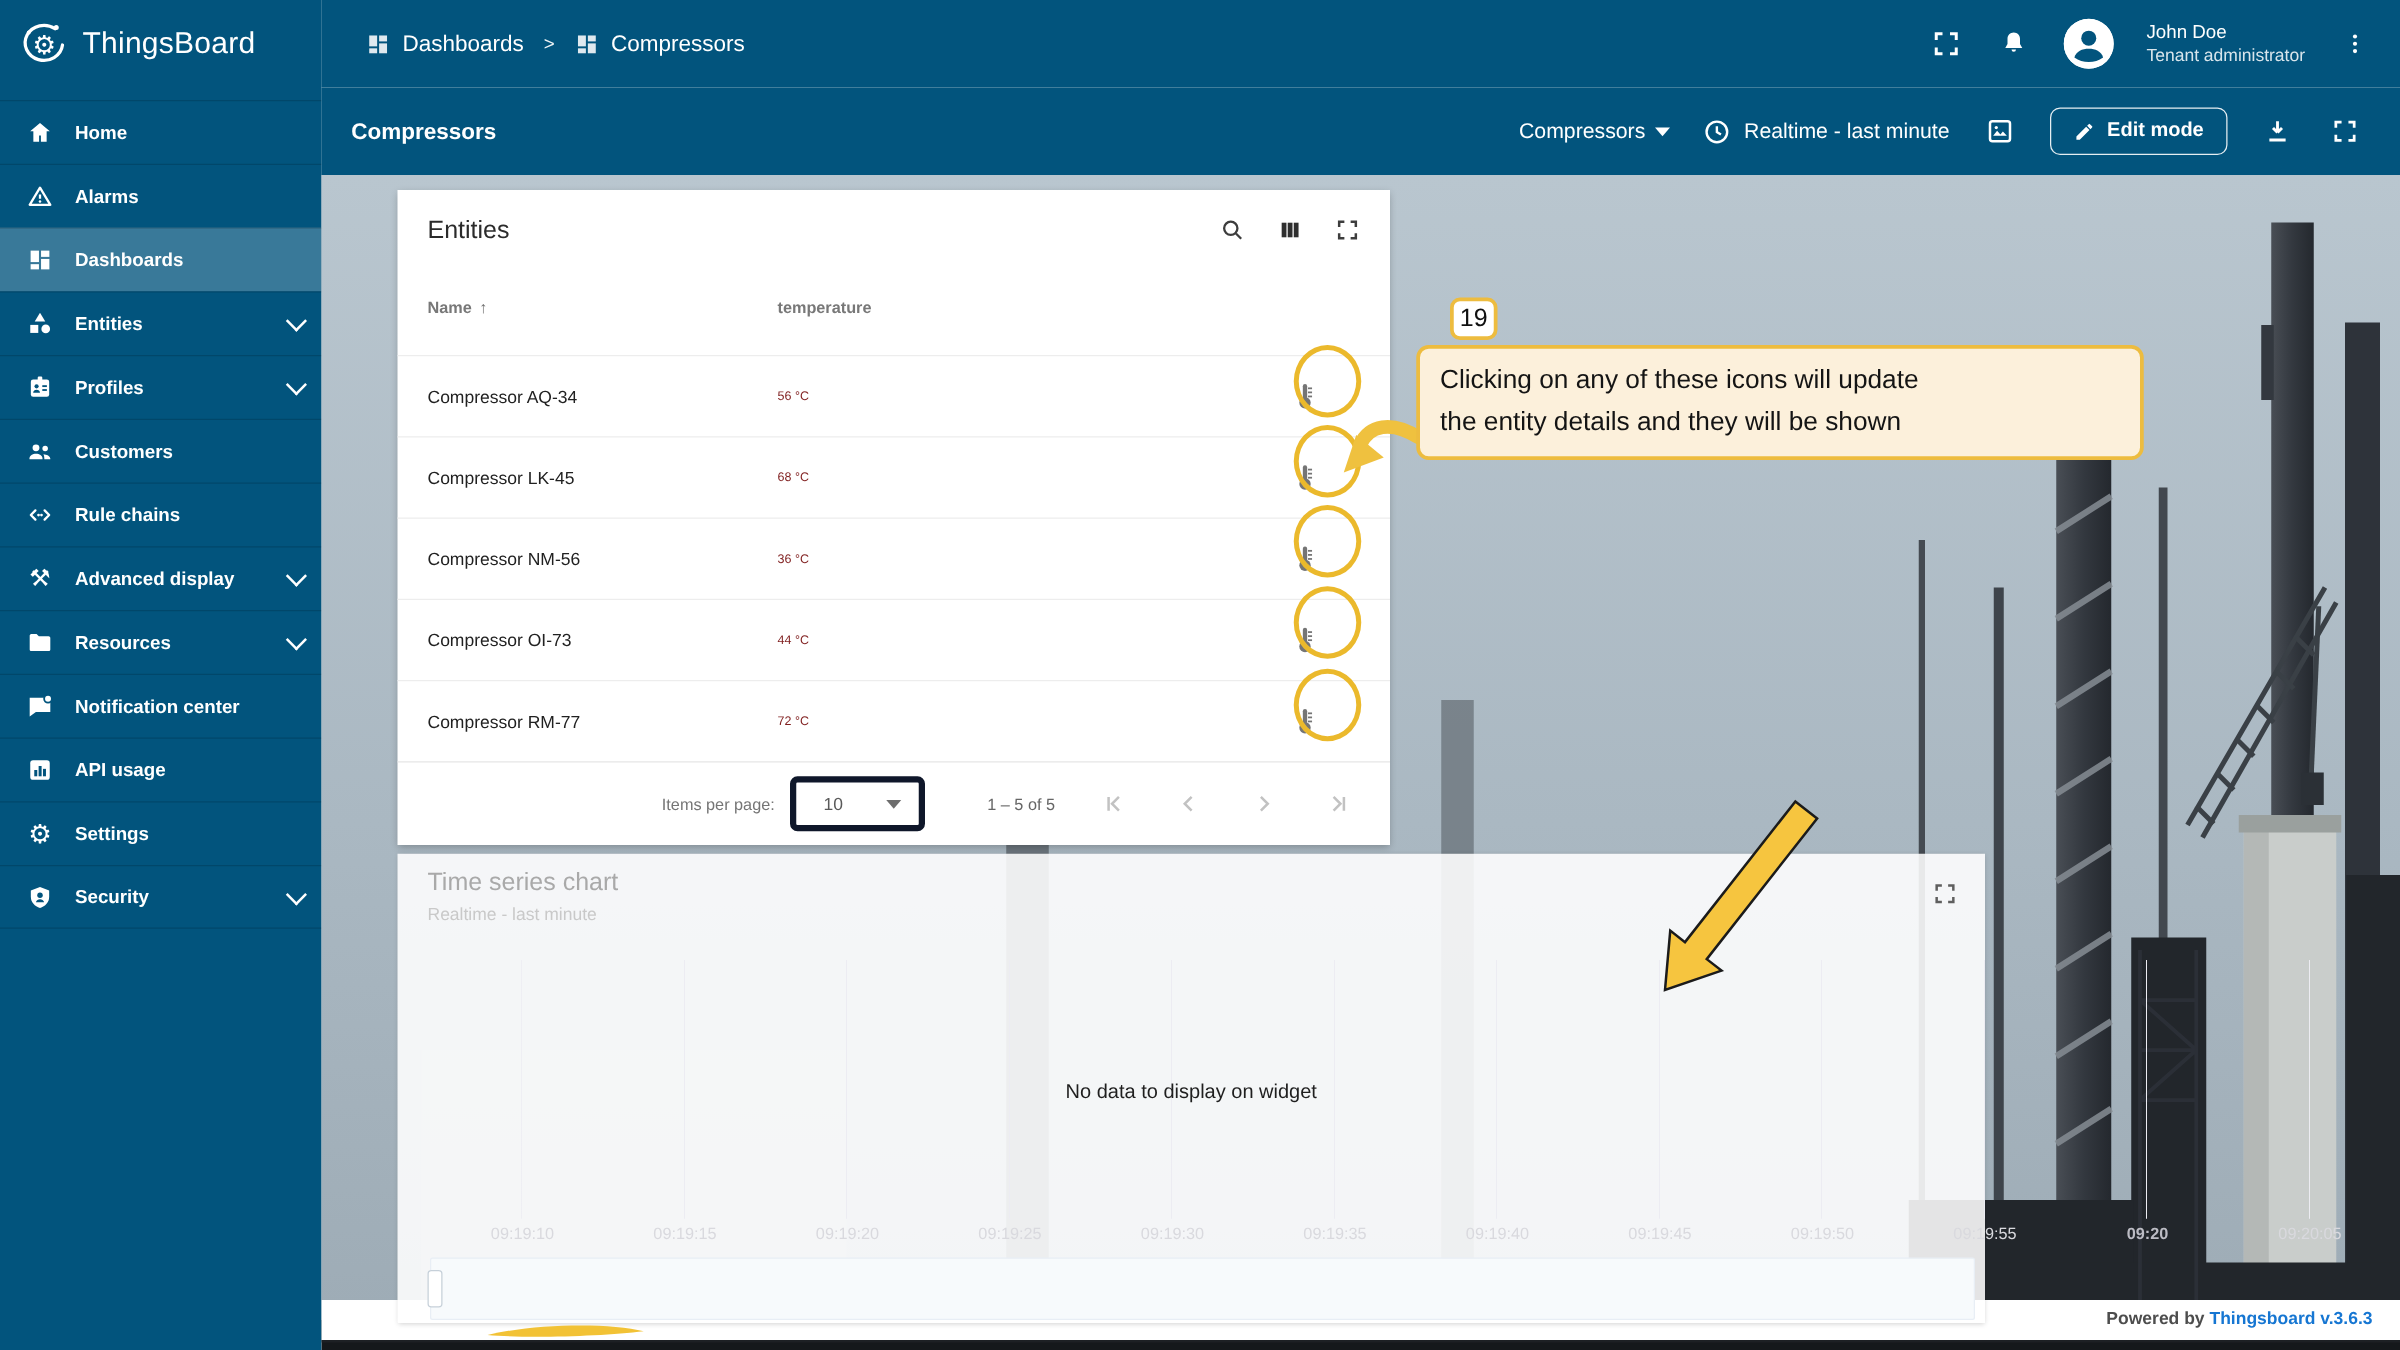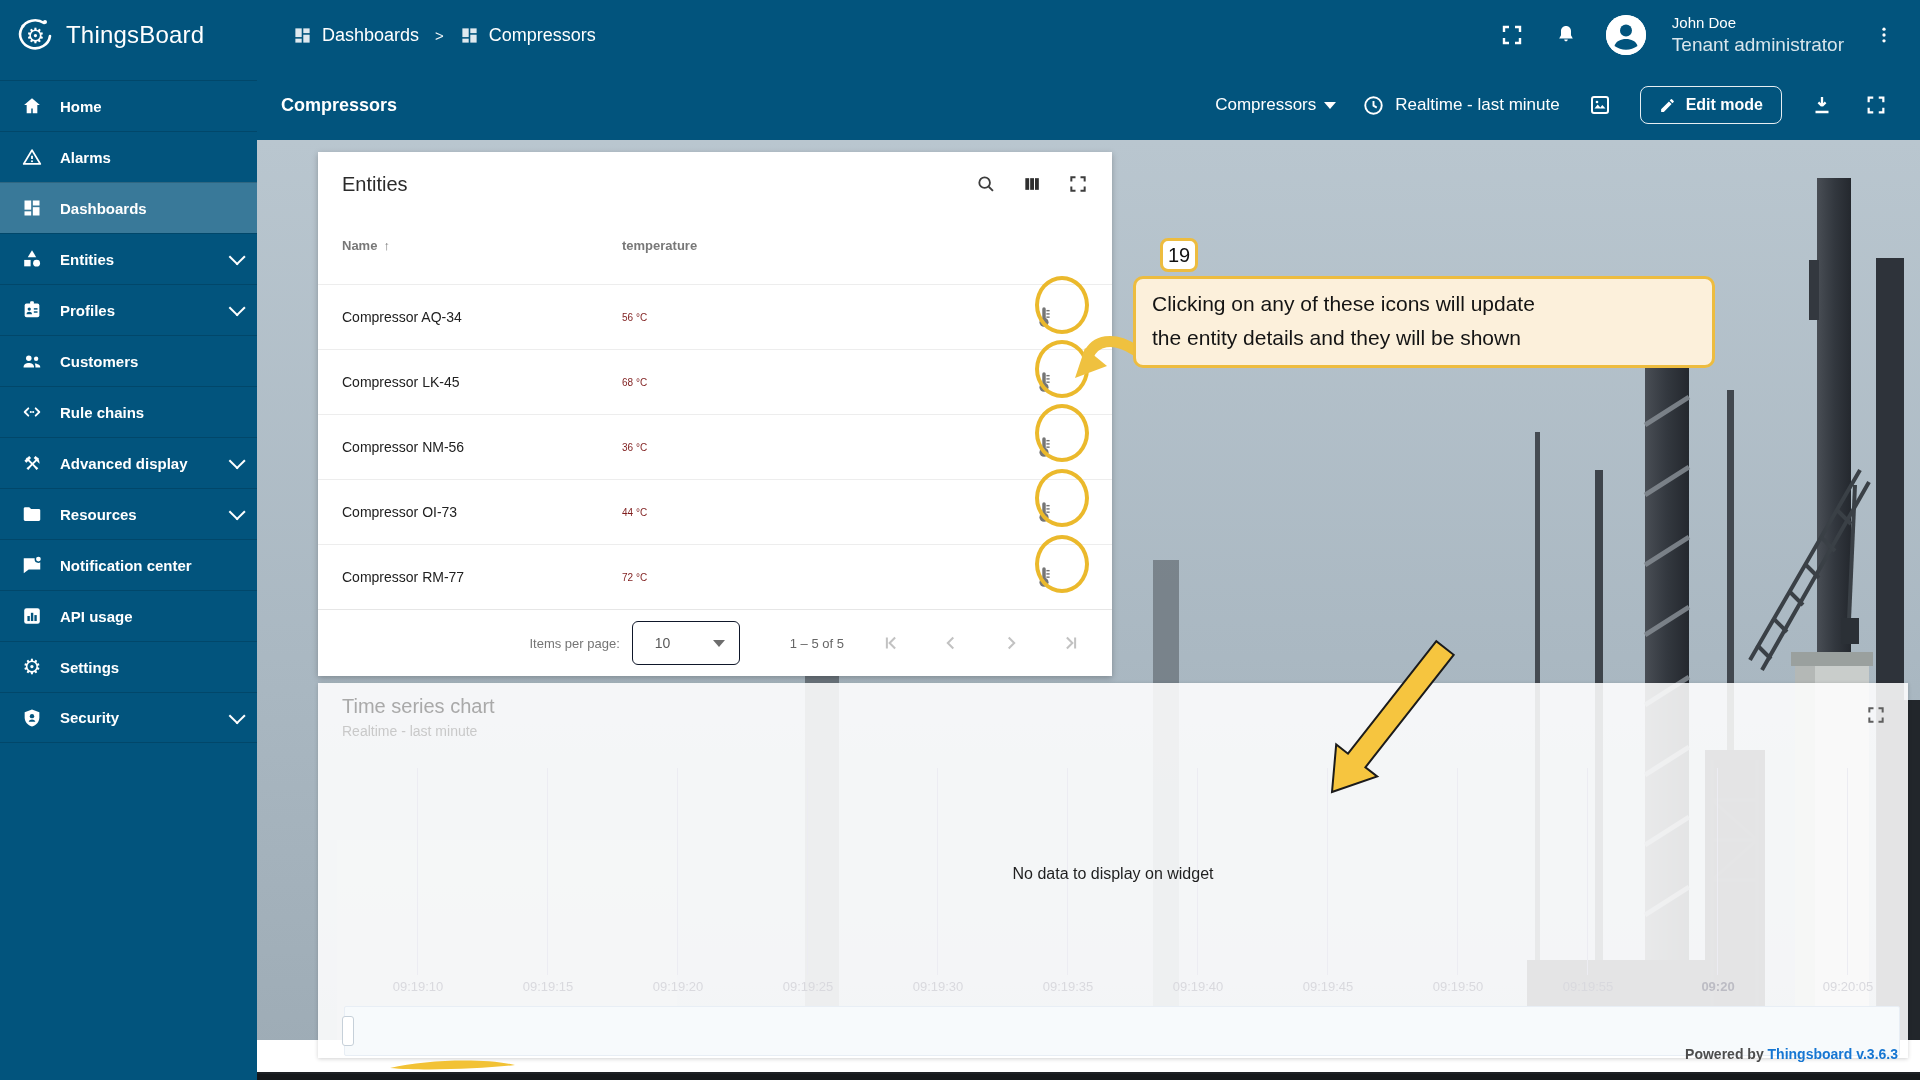--- a/index.html
+++ b/index.html
@@ -25,21 +25,21 @@
   .topbar { position:absolute; left:257px; top:0; width:1663px; height:70px; background:#02547D; z-index:30;
             display:flex; align-items:center; color:#fff; }
   .breadcrumb { display:flex; align-items:center; gap:12px; margin-left:36px; font-size:18px; }
   .crumb { display:flex; align-items:center; gap:10px; cursor:pointer; }
   .crumb-sep { font-size:15px; margin:0 4px; opacity:.95; }
   .topbar-right { margin-left:auto; display:flex; align-items:center; gap:26px; margin-right:22px;justify-content:center; }
   .icon-btn { width:28px; height:28px; display:flex; align-items:center; justify-content:center; cursor:pointer; }
   .avatar { width:40px; height:40px; border-radius:50%; background:#fff; display:flex; align-items:center; justify-content:center; }
   .user-block { line-height:1.25; }
   .user-name { font-size:15px; }
-  .user-role { font-size:19px; color:rgba(255,255,255,0.85); }
+  .user-role { font-size:14px; color:rgba(255,255,255,0.85); }
 
   
   .toolbar { position:absolute; left:257px; top:70px; width:1663px; height:70px; background:#02547D; z-index:30;
              display:flex; align-items:center; color:#fff; }
   .db-title { font-size:18px; font-weight:700; margin-left:24px; }
   .toolbar-right { margin-left:auto; display:flex; align-items:center; gap:26px; margin-right:30px; }
   .state-select { display:flex; align-items:center; gap:8px; font-size:17px; cursor:pointer; }
   .caret-down { width:0; height:0; border-left:6px solid transparent; border-right:6px solid transparent; border-top:7px solid #fff; }
   .timewindow { display:flex; align-items:center; gap:10px; font-size:17px; cursor:pointer; }
   .edit-btn { display:flex; align-items:center; gap:10px; border:1px solid rgba(255,255,255,0.9); border-radius:8px;
@@ -63,29 +63,29 @@
   .sort-arrow { font-size:13px; color:#757575; }
   .rowzone { position:absolute; top:132px; left:0; right:0; }
   .erow { display:flex; align-items:center; height:65px; border-top:1px solid #ededed; padding:0 24px; cursor:pointer; }
   .erow .c1 { width:280px; font-size:14px; color:#212121; }
   .erow .c2 { flex:1; font-size:10px; color:#7f1d1d; }
   .thermo-btn { width:40px; height:40px; border:none; background:transparent; display:flex; align-items:center; justify-content:center;
                 cursor:pointer; margin-right:24px; }
   .ew-pagination { position:absolute; left:0; right:0; top:457px; height:67px; border-top:1px solid #e6e6e6;
                    display:flex; align-items:center; justify-content:flex-end; color:#757575; font-size:13px; padding-right:28px; gap:0; }
   .ipp-label { margin-right:12px; }
-  .ipp-select { width:108px; height:44px; border:1px solid #0f172a; border-radius:6px; display:flex; align-items:center;
+  .ipp-select { width:108px; height:44px; border:5px solid #0f172a; border-radius:6px; display:flex; align-items:center;
                 justify-content:space-between; padding:0 14px 0 22px; color:#5a5a5a; font-size:14px; cursor:pointer; }
   .ipp-caret { width:0;height:0;border-left:6px solid transparent;border-right:6px solid transparent;border-top:7px solid #6d6d6d; }
   .range-label { margin:0 34px 0 50px; color:#666; }
   .pager { display:flex; gap:34px; align-items:center; }
   .pg { width:26px; height:26px; display:flex; align-items:center; justify-content:center; cursor:default; }
 
   
-  .chart-card { position:absolute; left:61px; top:543px; width:1590px; height:375px; background:rgba(255,255,255,0.88);
+  .chart-card { position:absolute; left:61px; top:543px; width:1270px; height:375px; background:rgba(255,255,255,0.88);
                 z-index:10; box-shadow:0 1px 4px rgba(0,0,0,0.18); }
   .cw-title { position:absolute; left:24px; top:12px; font-size:20px; color:#a9a9a9; }
   .cw-sub { position:absolute; left:24px; top:40px; font-size:14px; color:#c9c9c9; }
   .cw-fullscreen { position:absolute; right:18px; top:18px; }
   .gridlines { position:absolute; left:99px; top:85px; width:1433px; height:207px;
                background:repeating-linear-gradient(90deg,#ececf2 0 1px,transparent 1px 130px); }
   .ticks { position:absolute; left:0; top:296px; width:100%; height:18px;padding-left:44px; }
   .tick { position:absolute; transform:translateX(-50%); font-size:13px; color:#d9d9de; white-space:nowrap; }
   .tick.bold { color:#bcbcc4; font-weight:700; }
   .no-data { position:absolute; top:182px; left:0; width:100%; text-align:center; font-size:16px; color:#1f1f1f; }

